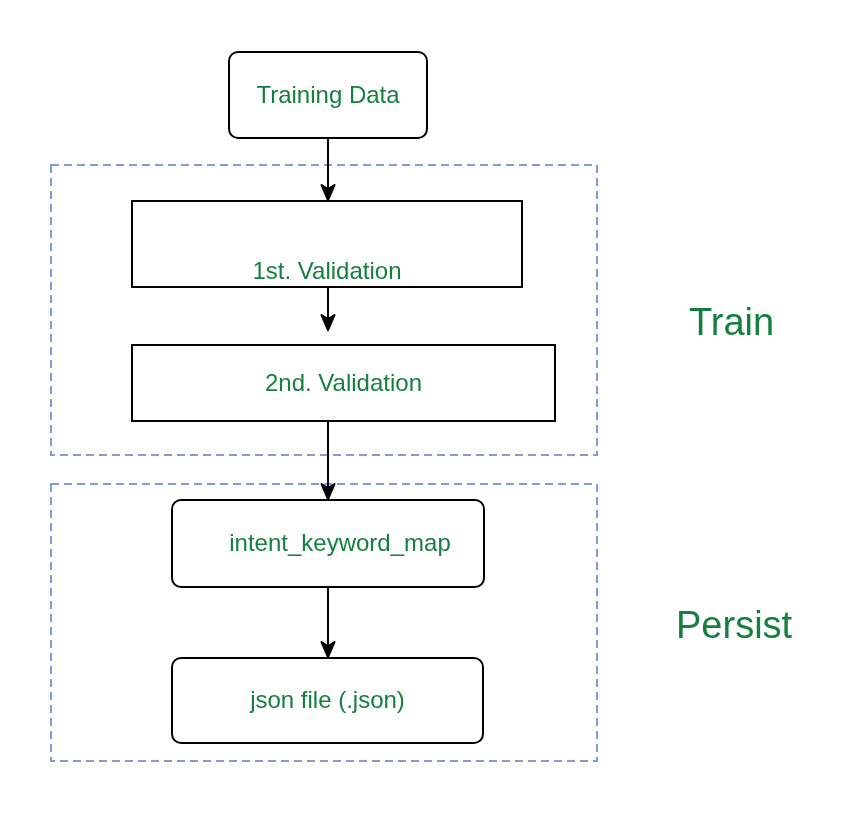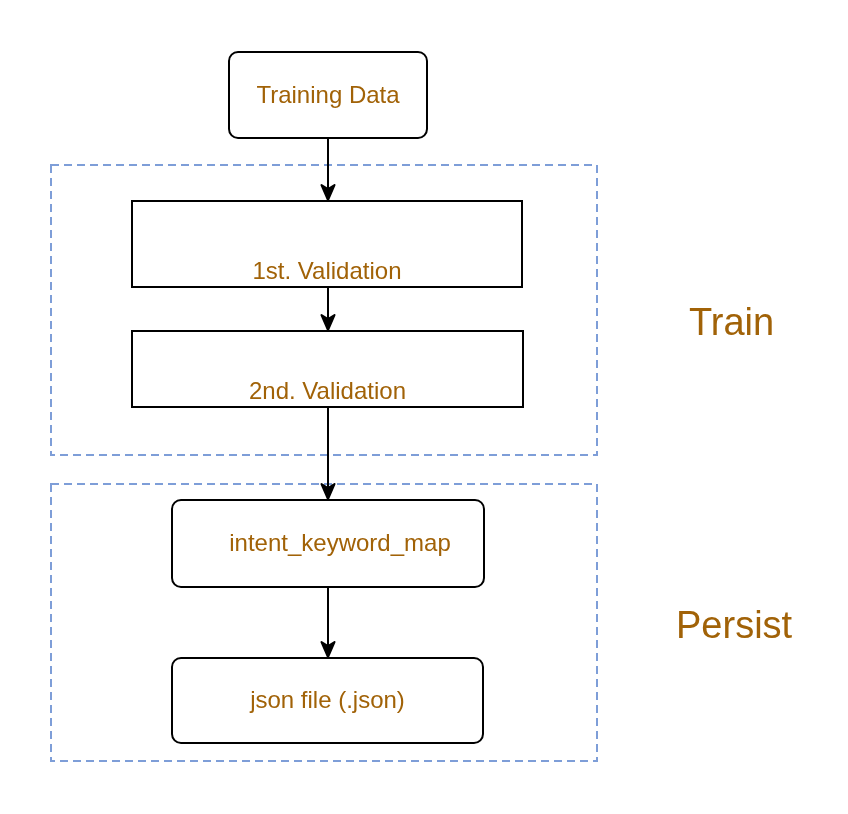--- a/index.html
+++ b/index.html
@@ -6,21 +6,21 @@
     margin: 0;
     padding: 0;
     background: #ffffff;
   }
   .canvas {
     position: relative;
     width: 848px;
     height: 814px;
     background: #ffffff;
     font-family: "Liberation Sans", "DejaVu Sans", sans-serif;
-    color: #a16207;
+    color: #15803d;
     overflow: hidden;
   }
   .overlay {
     position: absolute;
     left: 0;
     top: 0;
     width: 848px;
     height: 814px;
     pointer-events: none;
   }
@@ -72,21 +72,21 @@
   </svg>
 
   <div class="node rounded" style="left:228px; top:51px; width:200px; height:88px;">
     <span>Training Data</span>
   </div>
 
   <div class="node" style="left:131px; top:200px; width:392px; height:88px;align-items:flex-end;">
     <span>1st. Validation</span>
   </div>
 
-  <div class="node" style="left:131px; top:330px; width:393px; height:78px;align-items:flex-end;">
+  <div class="node" style="left:131px; top:344px; width:425px; height:78px;">
     <span>2nd. Validation</span>
   </div>
 
   <div class="node rounded" style="left:171px; top:499px; width:314px; height:89px;padding-left:24px;">
     <span>intent_keyword_map</span>
   </div>
 
   <div class="node rounded" style="left:171px; top:657px; width:313px; height:87px;">
     <span>json file (.json)</span>
   </div>

